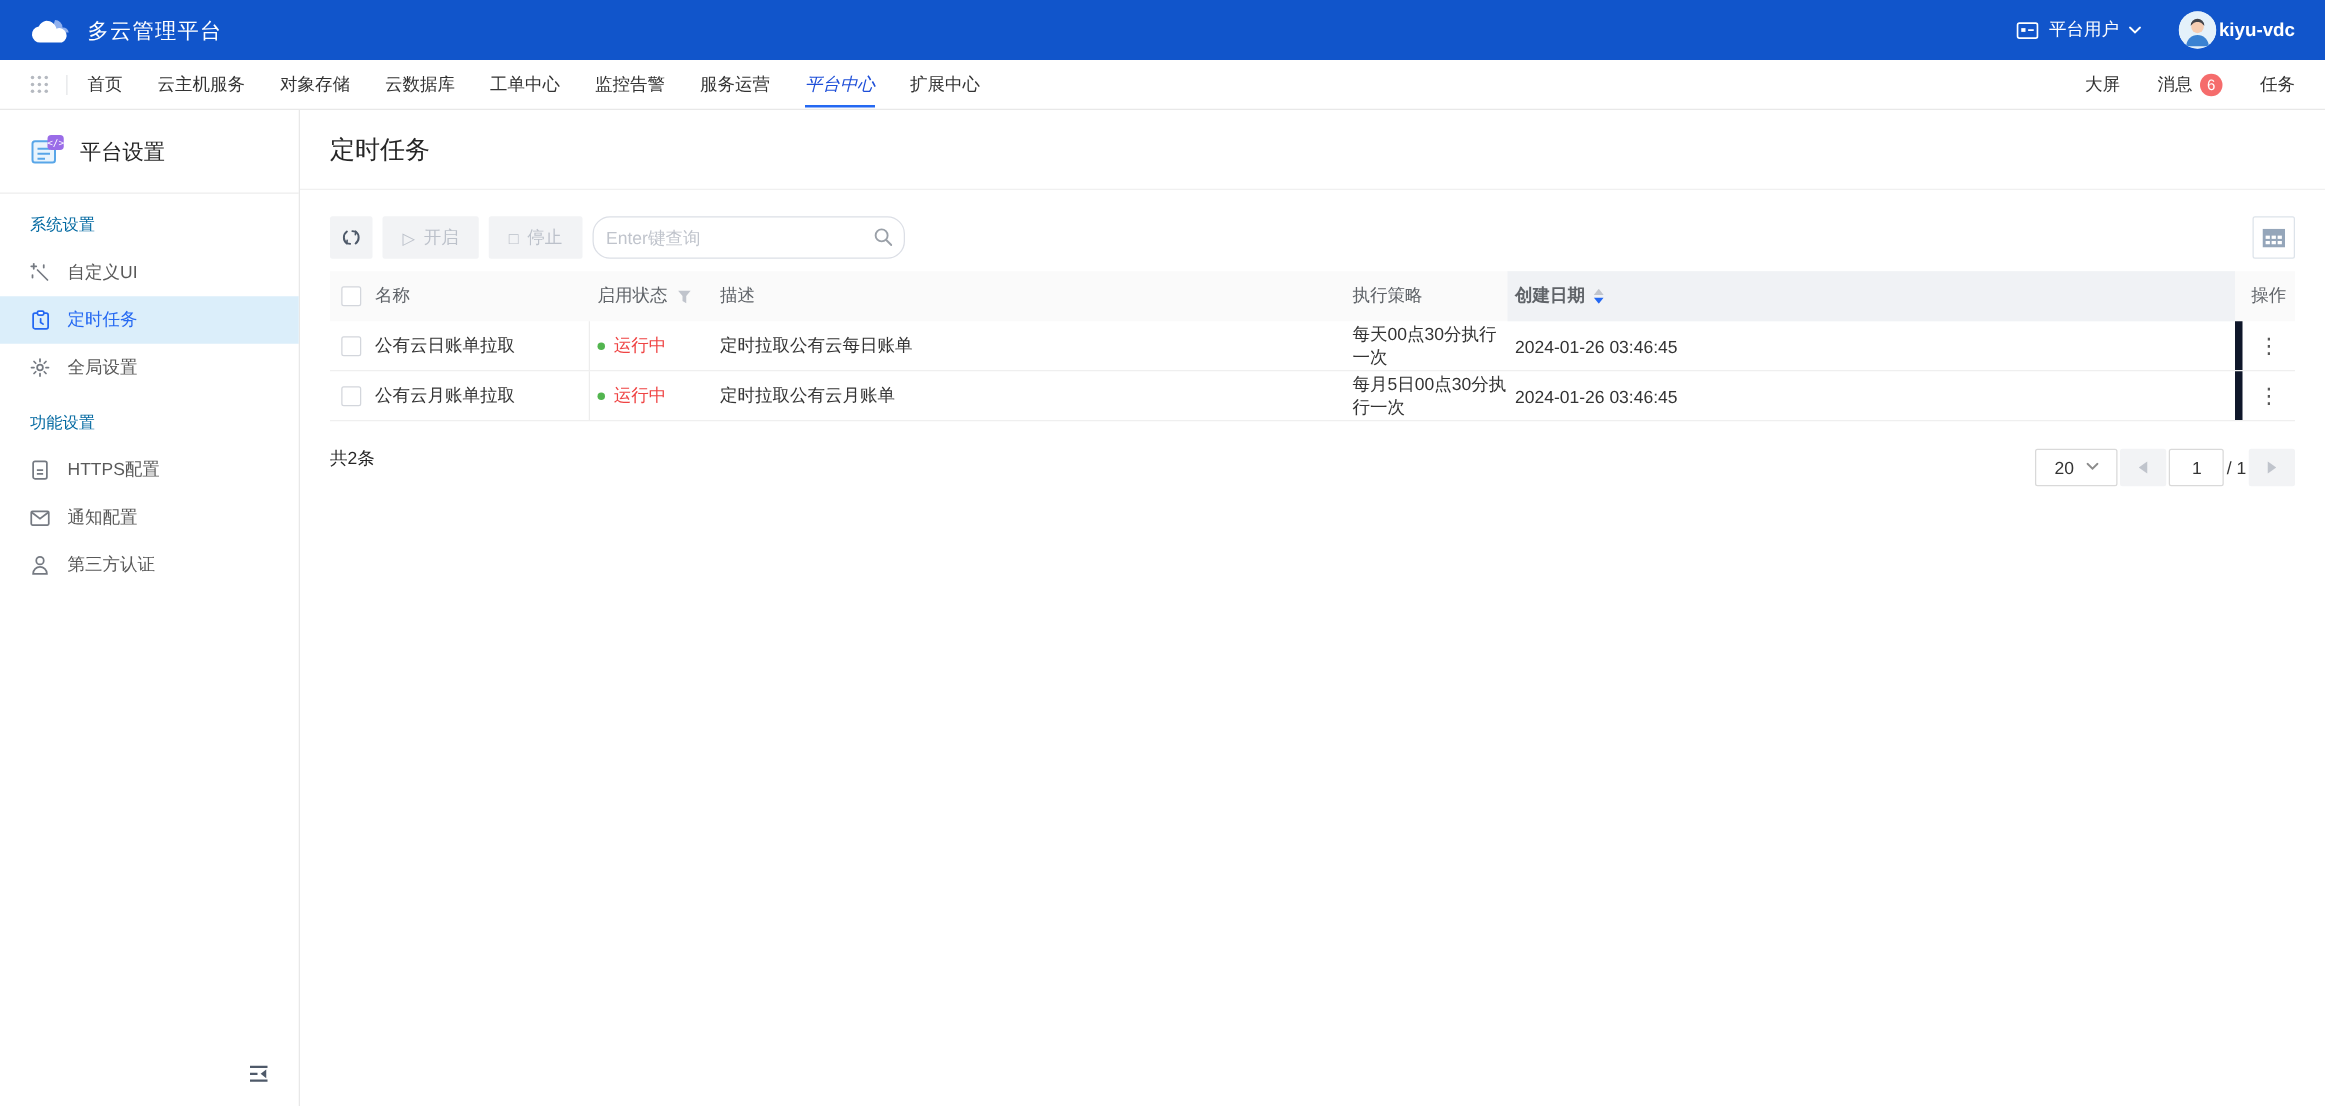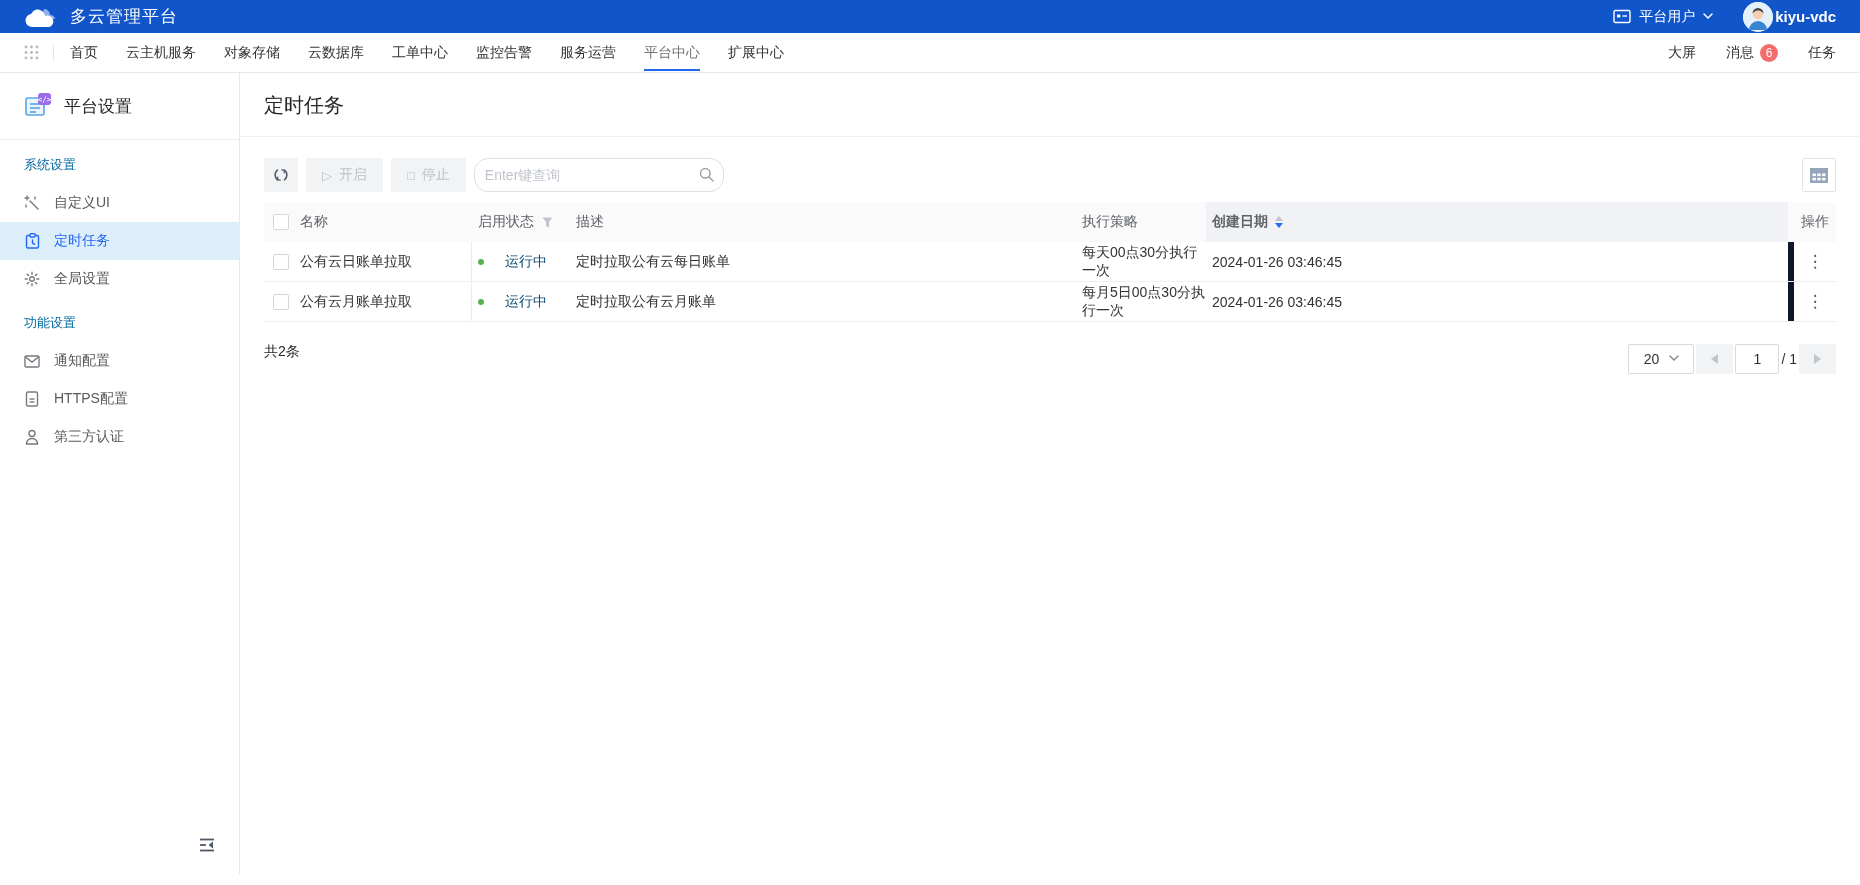--- a/index.html
+++ b/index.html
@@ -1,38 +1,38 @@
 <!DOCTYPE html>
 <html><head>
 <meta charset="utf-8">
 <style>
   * { margin:0; padding:0; box-sizing:border-box; }
   html,body { width:1860px; height:885px; overflow:hidden; background:#fff;
     font-family:"Liberation Sans","DejaVu Sans",sans-serif; }
 
   
-  .topbar { height:33px; background:#1155cb; display:flex; align-items:center;
+  .topbar { height:48px; background:#1155cb; display:flex; align-items:center;
     padding:0 24px; color:#fff; }
   .logo { width:32px; height:24px; display:flex; align-items:center; }
   .app-title { margin-left:14px; font-size:17px; font-weight:500; letter-spacing:1px; }
   .topbar-right { margin-left:auto; display:flex; align-items:center; gap:30px; }
   .role-switch { display:flex; align-items:center; gap:8px; font-size:14px; cursor:pointer; }
   .user-chip { display:flex; align-items:center; gap:2px; cursor:pointer; }
   .avatar { width:30px; height:30px; border-radius:50%; overflow:hidden; background:#e8f3fb; }
   .username { font-size:15px; font-weight:600; }
 
   
   .navbar { height:40px; background:#fff; border-bottom:1px solid #e8e8e8;
     display:flex; align-items:center; padding:0 24px; }
   .grid-icon { color:#b5b9c0; display:flex; }
   .nav-divider { width:1px; height:16px; background:#e3e5e8; margin:0 16px 0 14px; }
   .nav-items { display:flex; align-items:center; gap:28px; height:100%; }
   .nav-item { font-size:14px; color:#333; height:100%; display:flex; align-items:center;
     cursor:pointer; position:relative; white-space:nowrap; }
-  .nav-item.active { color:#737373; }
+  .nav-item.active { color:#1d4ed8;font-style:italic; }
   .nav-item.active::after { content:""; position:absolute; left:0; right:0; bottom:1px;
     height:2px; background:#2468f2; }
   .nav-right { margin-left:auto; display:flex; align-items:center; gap:30px; }
   .nav-right .nav-link { font-size:14px; color:#333; cursor:pointer; display:flex;
     align-items:center; }
   .badge { background:#f56c6c; color:#fff; font-size:12px; min-width:18px; height:18px;
     line-height:18px; border-radius:9px; text-align:center; padding:0 5px; margin-left:6px; }
 
   
   .layout { display:flex; height:801px; }
@@ -85,21 +85,21 @@
   .c-desc  { width:506px; }
   .c-policy{ width:124px; }
   .c-created{ width:582px; padding-left:6px; }
   .c-action{ flex:1; border-left:6px solid #0f172a; justify-content:center; }
   .thead .c-name, .thead .c-action { border-color:transparent; }
   .thead .c-created { background:#f0f2f5;font-weight:bold; }
   .checkbox { width:16px; height:16px; border:1px solid #d3d6dc; border-radius:2px;
     background:#fff; cursor:pointer; }
   .filter-icon { margin-left:8px; color:#c0c4cc; display:flex; cursor:pointer; }
   .sorter { display:flex; flex-direction:column; gap:2px; margin-left:7px; cursor:pointer; }
-  .status { display:flex; align-items:center; gap:21px; color:#0c4a6e; }
+  .status { display:flex; align-items:center; gap:7px; color:#ef4444; }
   .status-dot { width:6px; height:6px; border-radius:50%; background:#52b54f; }
   .action-dots { font-size:17px; color:#595959; cursor:pointer; line-height:1; }
 
   
   .table-footer { margin:0 24px; height:60px; display:flex; align-items:center; }
   .total-text { font-size:14px; color:#262626; }
   .pagination { margin-left:auto; display:flex; align-items:center; gap:2px;margin-top:13px; }
   .page-size-select { width:66px; height:30px; border:1px solid #d9d9d9; border-radius:2px;
     display:flex; align-items:center; justify-content:center; gap:10px; font-size:14px;
     color:#333; cursor:pointer; background:#fff; }
@@ -237,37 +237,37 @@
           <path d="M8 1.2v2M8 12.8v2M1.2 8h2M12.8 8h2M3.2 3.2l1.4 1.4M11.4 11.4l1.4 1.4M12.8 3.2l-1.4 1.4M4.6 11.4l-1.4 1.4" stroke-linecap="round"></path>
         </svg>
       </span>
       <span>全局设置</span>
     </div>
 
     <div class="section-label">功能设置</div>
 
     <div class="side-item">
       <span class="sicon">
-        <svg width="16" height="13" viewBox="0 0 16 13" fill="none" stroke="currentColor" stroke-width="1.4">
-          <rect x="1" y="1" width="14" height="11" rx="1"></rect>
-          <path d="M1.5 2l6.5 5 6.5-5"></path>
-        </svg>
-      </span>
-      <span>通知配置</span>
-    </div>
-
-    <div class="side-item">
-      <span class="sicon">
         <svg width="14" height="16" viewBox="0 0 14 16" fill="none" stroke="currentColor" stroke-width="1.4">
           <rect x="1.5" y="1" width="11" height="14" rx="1.5"></rect>
           <line x1="4.5" y1="8" x2="9.5" y2="8"></line>
             <line x1="4.5" y1="11" x2="9.5" y2="11"></line>
         </svg>
       </span>
       <span>HTTPS配置</span>
+    </div>
+
+    <div class="side-item">
+      <span class="sicon">
+        <svg width="16" height="13" viewBox="0 0 16 13" fill="none" stroke="currentColor" stroke-width="1.4">
+          <rect x="1" y="1" width="14" height="11" rx="1"></rect>
+          <path d="M1.5 2l6.5 5 6.5-5"></path>
+        </svg>
+      </span>
+      <span>通知配置</span>
     </div>
 
     <div class="side-item">
       <span class="sicon">
         <svg width="14" height="16" viewBox="0 0 14 16" fill="none" stroke="currentColor" stroke-width="1.4">
           <circle cx="7" cy="4.5" r="3"></circle>
           <path d="M1.5 15a5.5 5.5 0 0 1 11 0z"></path>
         </svg>
       </span>
       <span>第三方认证</span>

